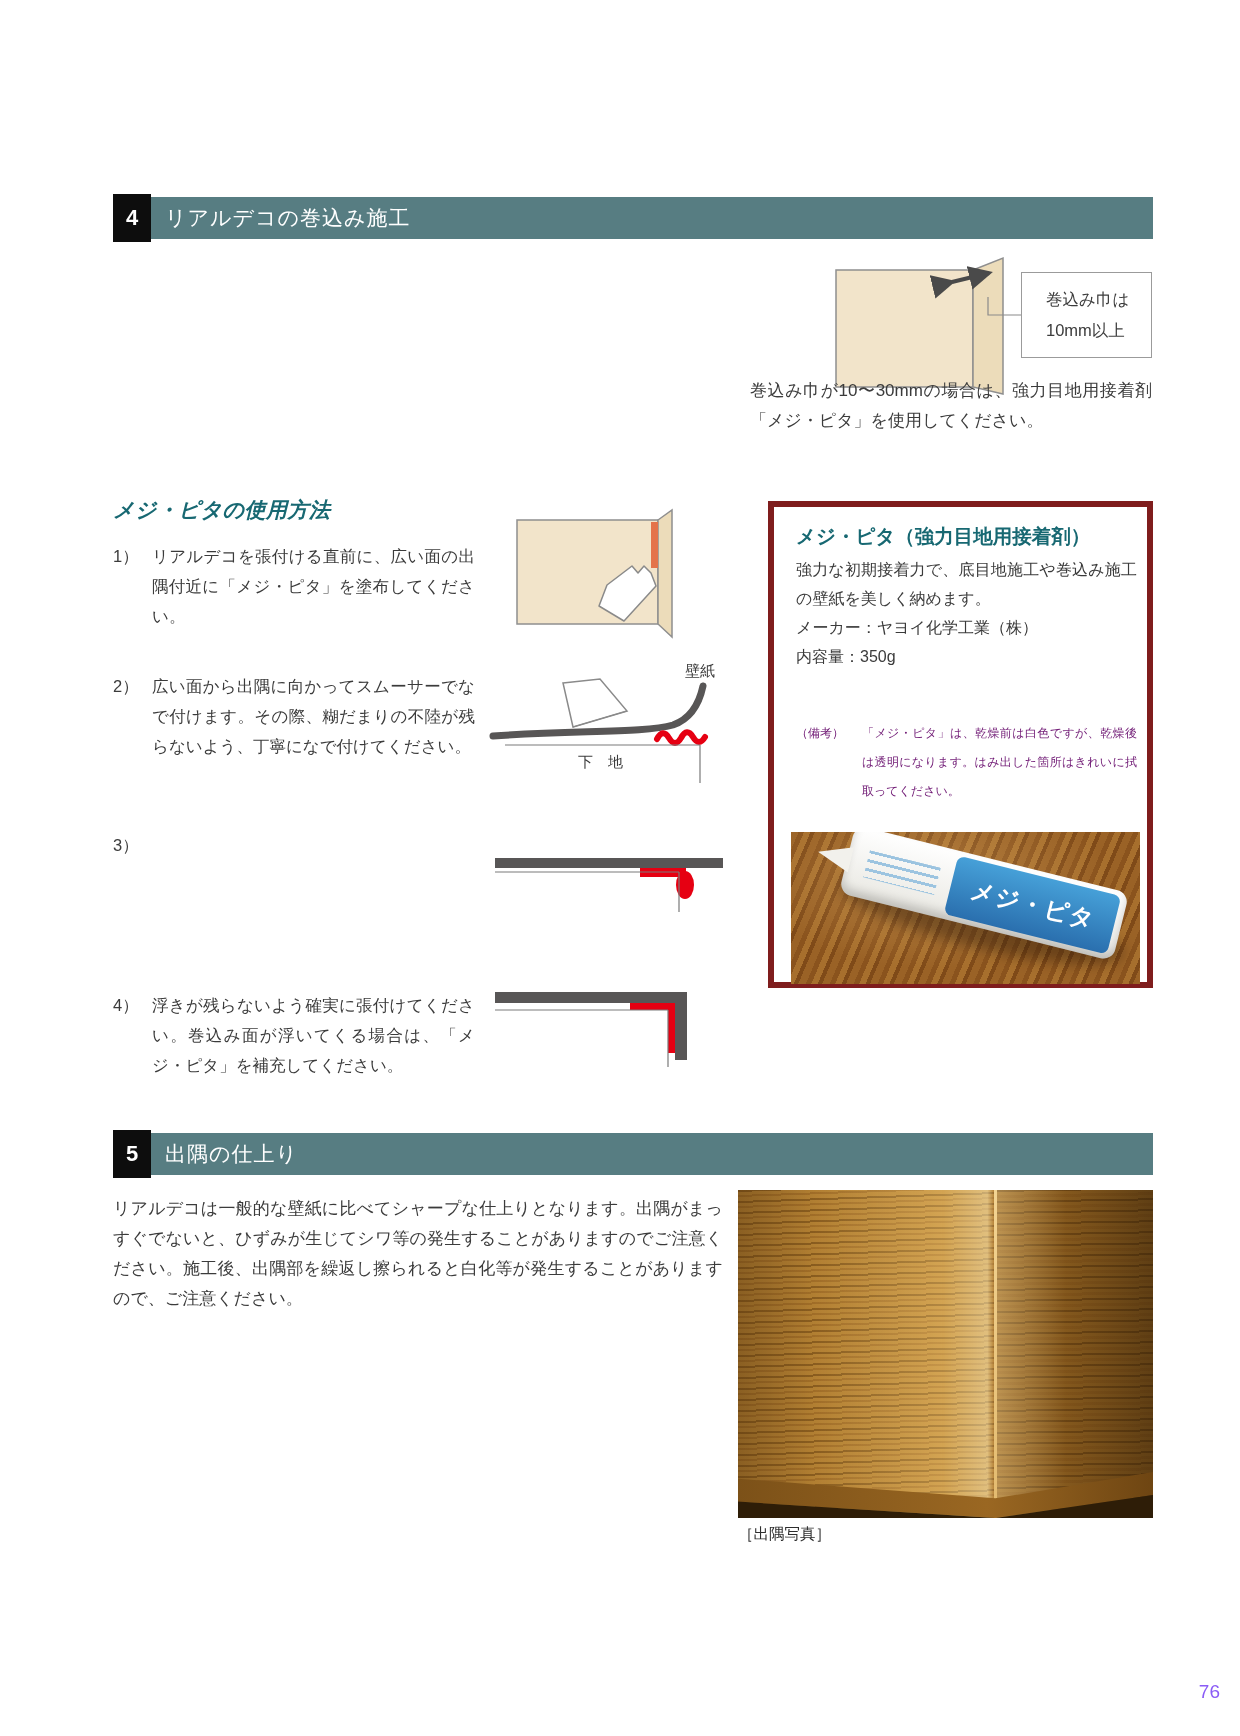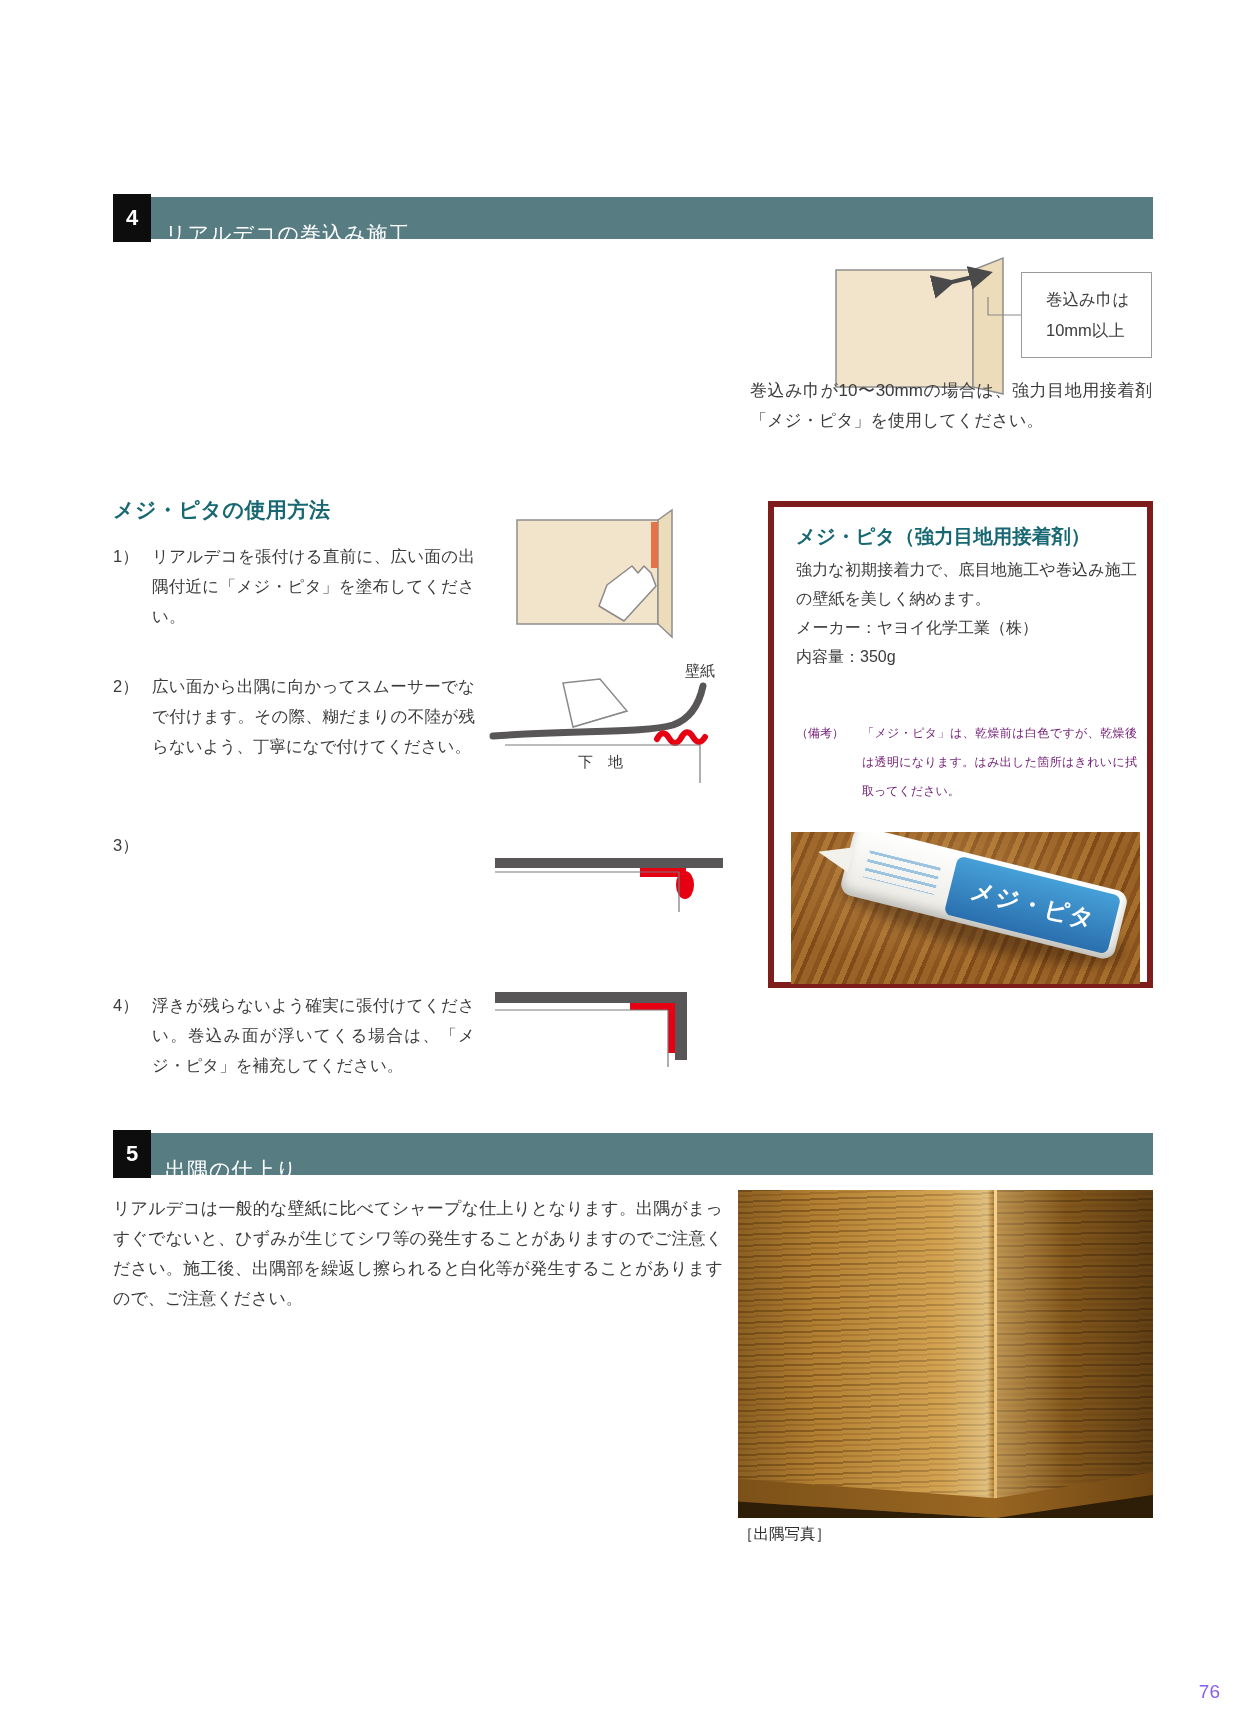--- a/index.html
+++ b/index.html
@@ -6,23 +6,23 @@
   #page{
     position:relative;width:1240px;height:1736px;background:#ffffff;
     font-family:"Liberation Sans","DejaVu Sans",sans-serif;color:#3b3b3b;overflow:hidden;
   }
   .abs{position:absolute;}
   
   .sec-bar{left:113px;width:1040px;height:42px;background:#577d82;}
   .sec-num{position:absolute;left:0;top:-3px;width:38px;height:48px;background:#0d0d0d;color:#fff;
     display:flex;align-items:center;justify-content:center;font-size:22px;font-weight:bold;}
   .sec-title{position:absolute;left:52px;top:0;height:42px;line-height:42px;color:#fff;
-    font-size:21px;letter-spacing:1px;margin-top:16px;}
+    font-size:21px;letter-spacing:1px;}
   .body-text{font-size:17px;line-height:30px;text-align:justify;color:#3b3b3b;}
-  .teal-head{font-size:21px;font-weight:bold;color:#176872;letter-spacing:0.5px;}
+  .teal-head{font-size:21px;font-weight:bold;color:#176872;letter-spacing:0.5px;font-style:italic;}
   .step{left:113px;width:362px;display:flex;font-size:16.5px;line-height:30px;color:#3b3b3b;}
   .step-num{width:39px;flex:none;}
   .step-text{flex:1;text-align:justify;}
   .diagram-label{font-size:15px;color:#3b3b3b;}
   
   .label-box{left:1021px;top:272px;width:131px;height:86px;border:1px solid #9b9b9b;background:#fff;
     box-sizing:border-box;padding:11px 0 16px 24px;font-size:16.5px;line-height:31px;color:#3c3c3c;}
   
   .product-box{left:768px;top:501px;width:385px;height:487px;border:6px solid #7f1d1d;background:#fff;box-sizing:border-box;}
   .pb-head{position:absolute;left:22px;top:16px;font-size:19.5px;font-weight:bold;color:#176872;}

